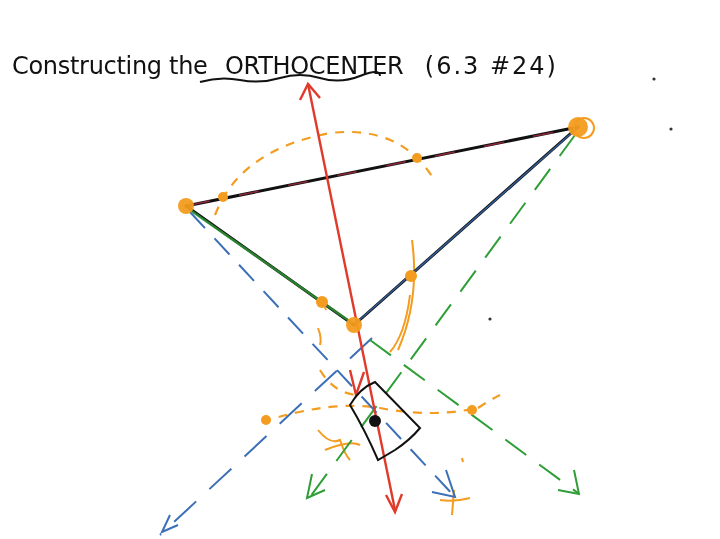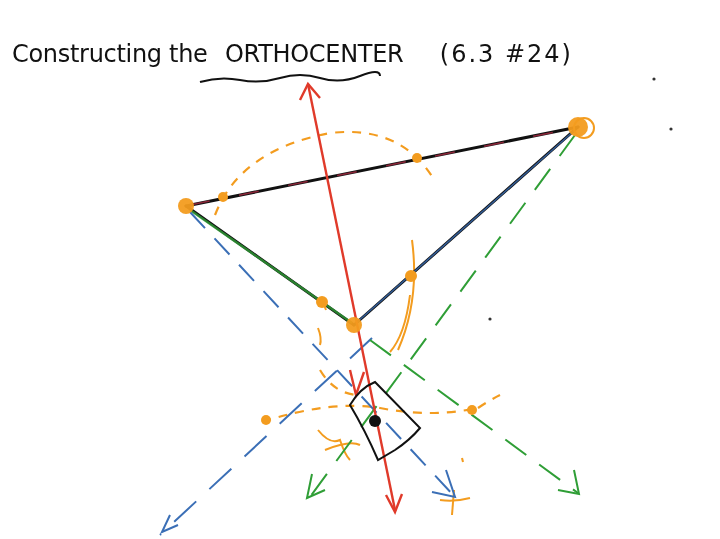--- a/index.html
+++ b/index.html
@@ -2,22 +2,22 @@
 <html><head>
 <meta charset="utf-8">
 <style>
   html, body { margin: 0; padding: 0; background: #ffffff; }
   body { width: 720px; height: 539px; position: relative; overflow: hidden; }
   .title {
     position: absolute; left: 12px; top: 40px;
     font-family: "DejaVu Sans", sans-serif; font-size: 24px; color: #111111;
     letter-spacing: -0.3px; white-space: nowrap;
   }
-  .title .emph { display: inline-block; margin: 0 14px 0 10px; }
-  .title .ref { letter-spacing: 2px; margin-left: 15px; }
+  .title .emph { display: inline-block; margin: 12px 14px 0 10px; }
+  .title .ref { letter-spacing: 2px; }
   svg.diagram { position: absolute; left: 0; top: 0; }
 </style>
 </head>
 <body>
 
 <div class="title">
   <span>Constructing the</span>
   <span class="emph">ORTHOCENTER</span>
   <span class="ref">(6.3 #24)</span>
 </div>

